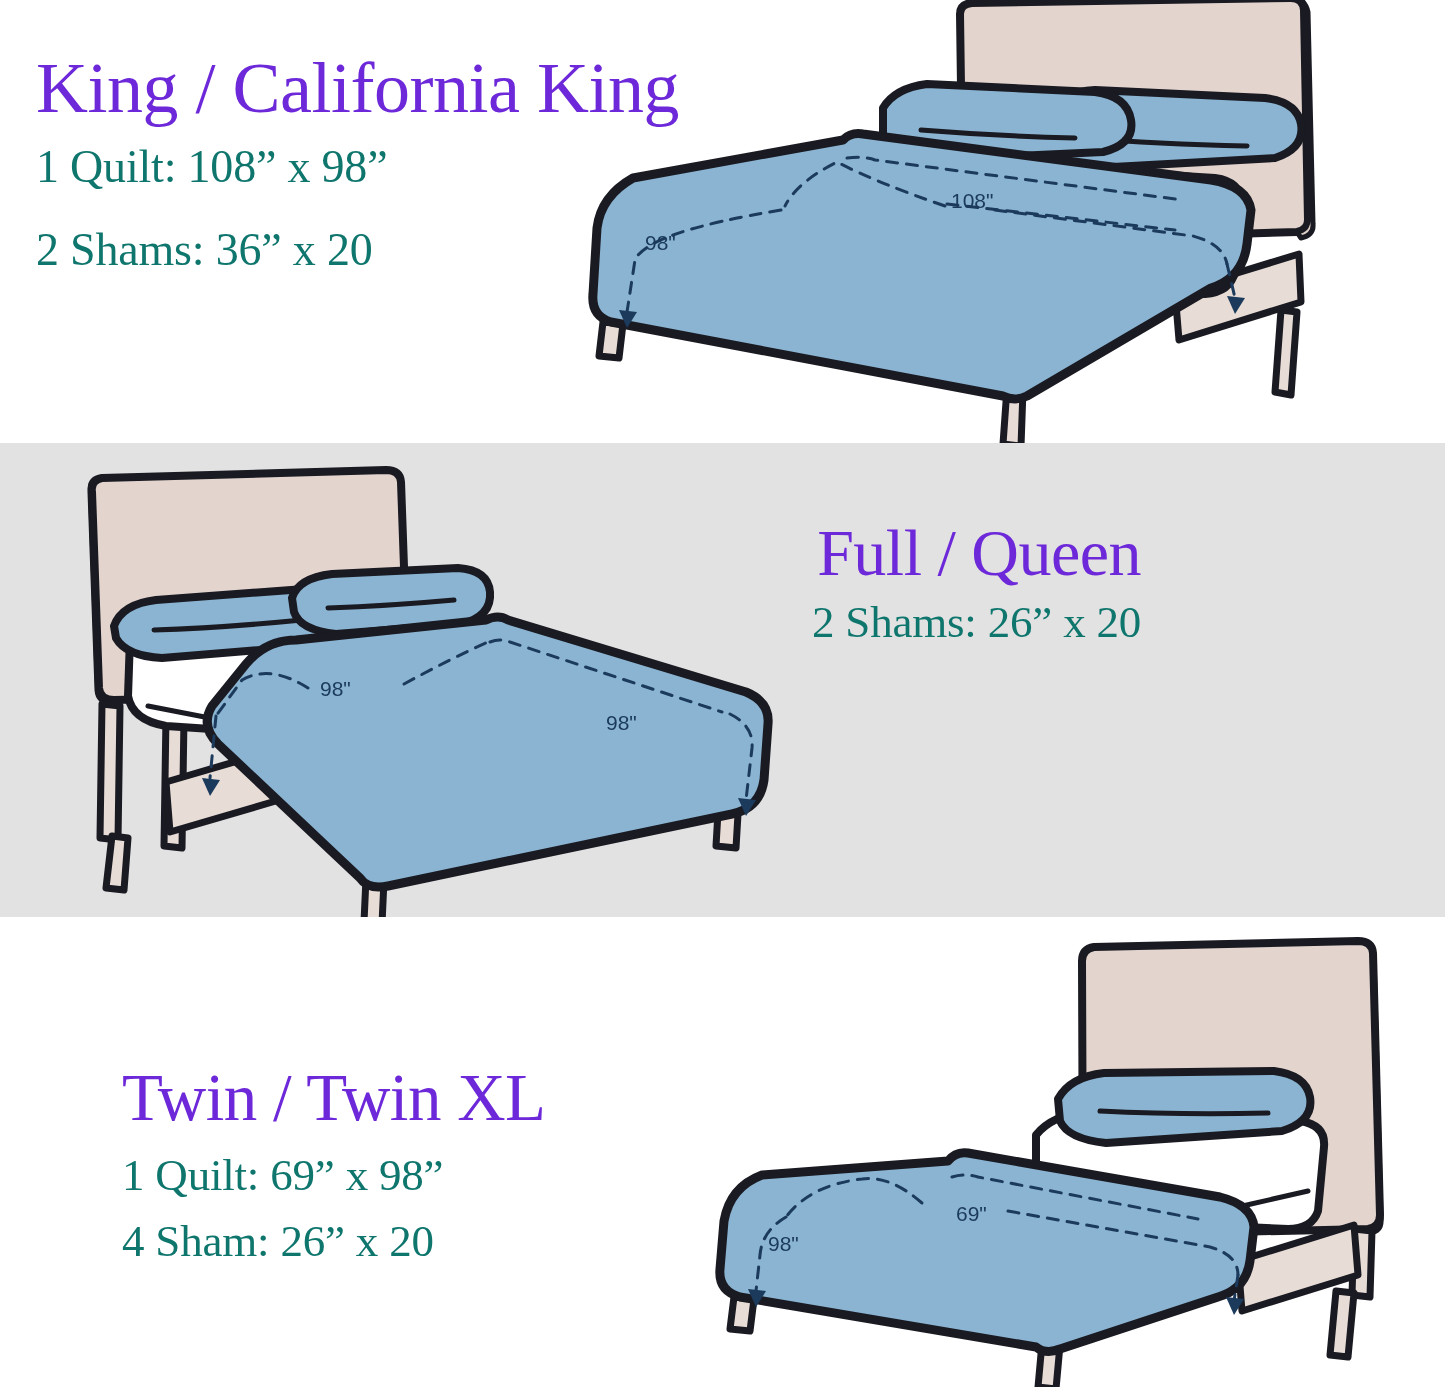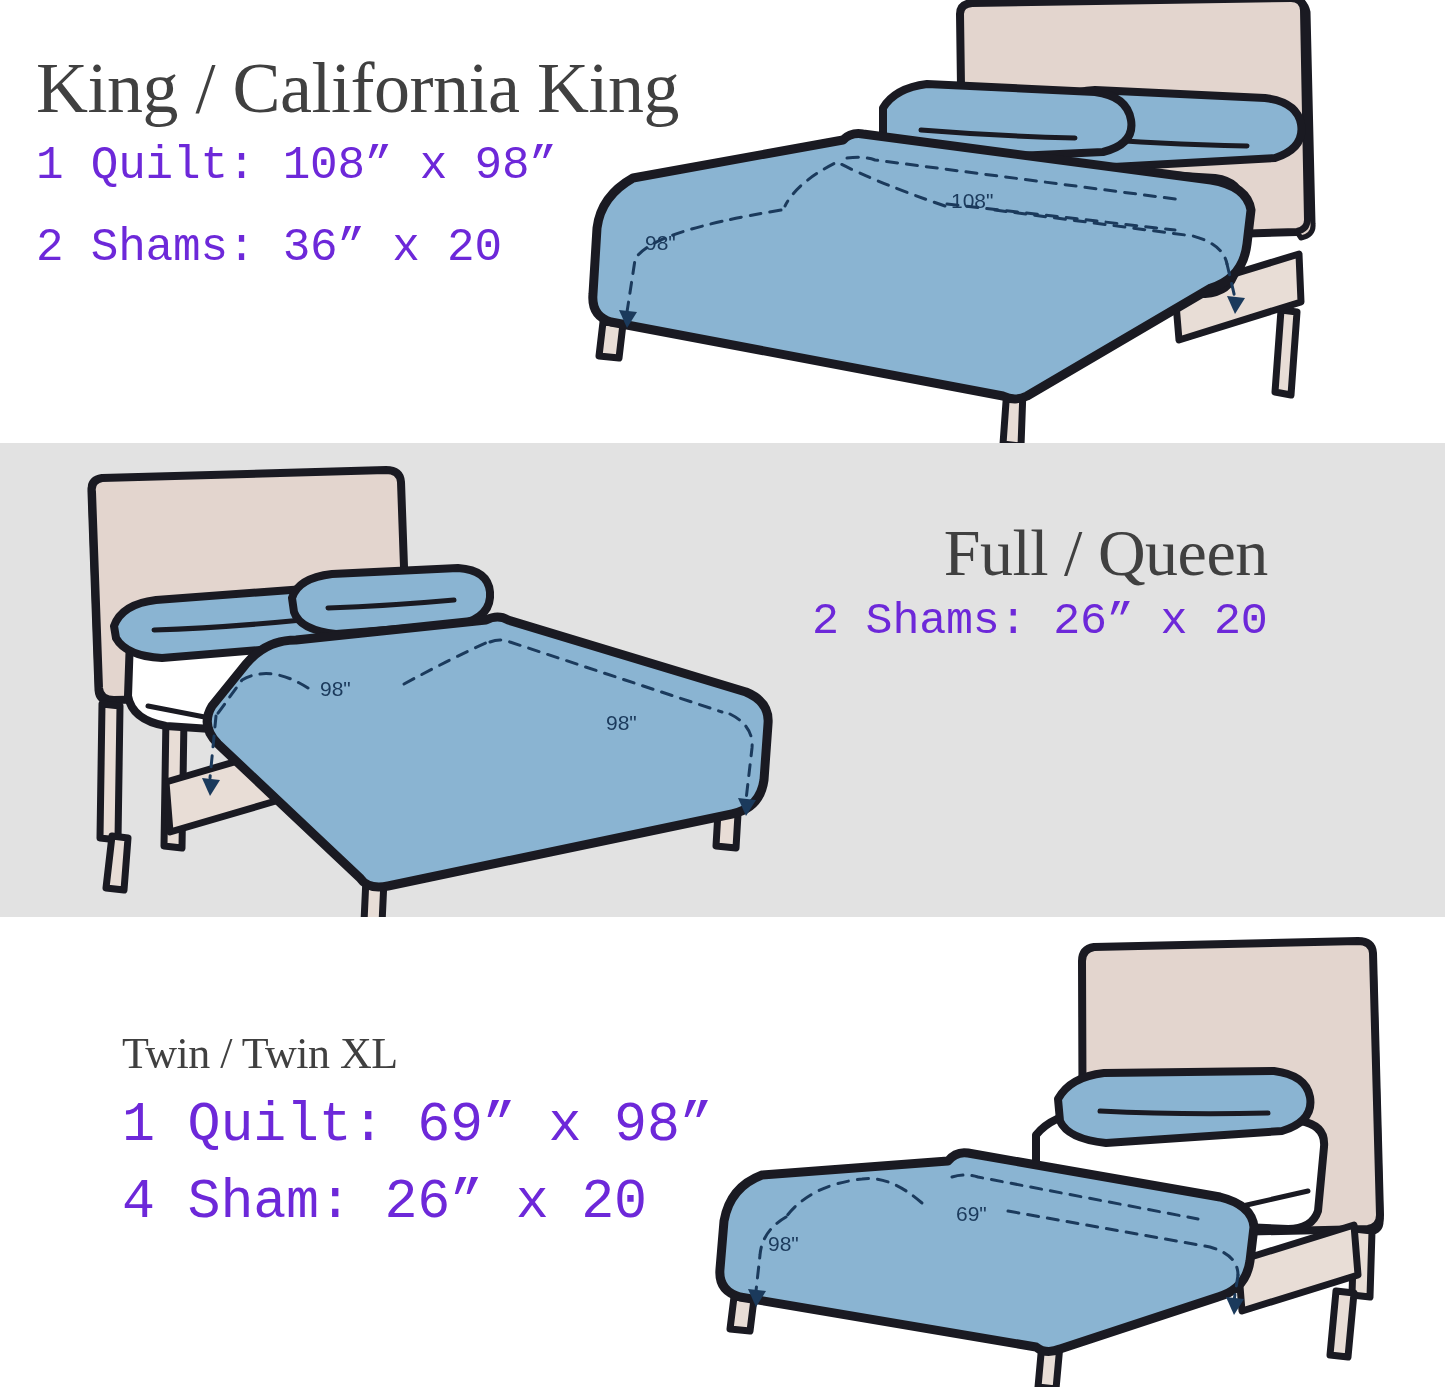--- a/index.html
+++ b/index.html
@@ -23,46 +23,46 @@
     width: 1445px;
   }
   #band-king   { top: 0px;    height: 443px; background: #ffffff; }
   #band-queen  { top: 443px;  height: 474px; background: #e2e2e2; }
   #band-twin   { top: 917px;  height: 470px; background: #ffffff; }
 
   
   .textblock { position: absolute; }
   .heading {
     font-family: "Liberation Serif", serif;
-    color: #404040;
+    color: #6d28d9;
     letter-spacing: -0.5px;
     white-space: nowrap;
     line-height: 1.0;
   }
   .line {
-    font-family: Liberation Mono, monospace;
+    font-family: Liberation Serif, serif;
     font-weight: 300;
-    color: #6d28d9;
+    color: #0f766e;
     white-space: nowrap;
     letter-spacing: -0.2px;
   }
 
   #king-text  { left: 36px;  top: 52px; }
   #king-text .heading { font-size: 72px; }
   #king-text .line    { font-size: 46px; margin-top: 16px; }
   #king-text .line2   { margin-top: 30px; }
 
   #queen-text { left: 812px; top: 520px; text-align: right; }
   #queen-text .heading { font-size: 66px; }
   #queen-text .line    { font-size: 45px; margin-top: 18px; }
   #queen-text .line2   { margin-top: 10px; }
 
   #twin-text  { left: 122px; top: 1032px; }
-  #twin-text .heading { font-size: 44px; }
-  #twin-text .line    { font-size: 55px; margin-top: 18px; }
+  #twin-text .heading { font-size: 67px; margin-top: 32px; }
+  #twin-text .line    { font-size: 45px; margin-top: 18px; }
   #twin-text .line2   { margin-top: 14px; }
 
   
   .bed-svg { position: absolute; display: block; }
   #king-bed  { left: 575px; top: -8px;  width: 760px; height: 460px; }
   #queen-bed { left: 70px;  top: 448px; width: 730px; height: 470px; }
   #twin-bed  { left: 690px; top: 925px; width: 730px; height: 462px; }
 
   .dim-label {
     font-family: "Liberation Sans", sans-serif;

